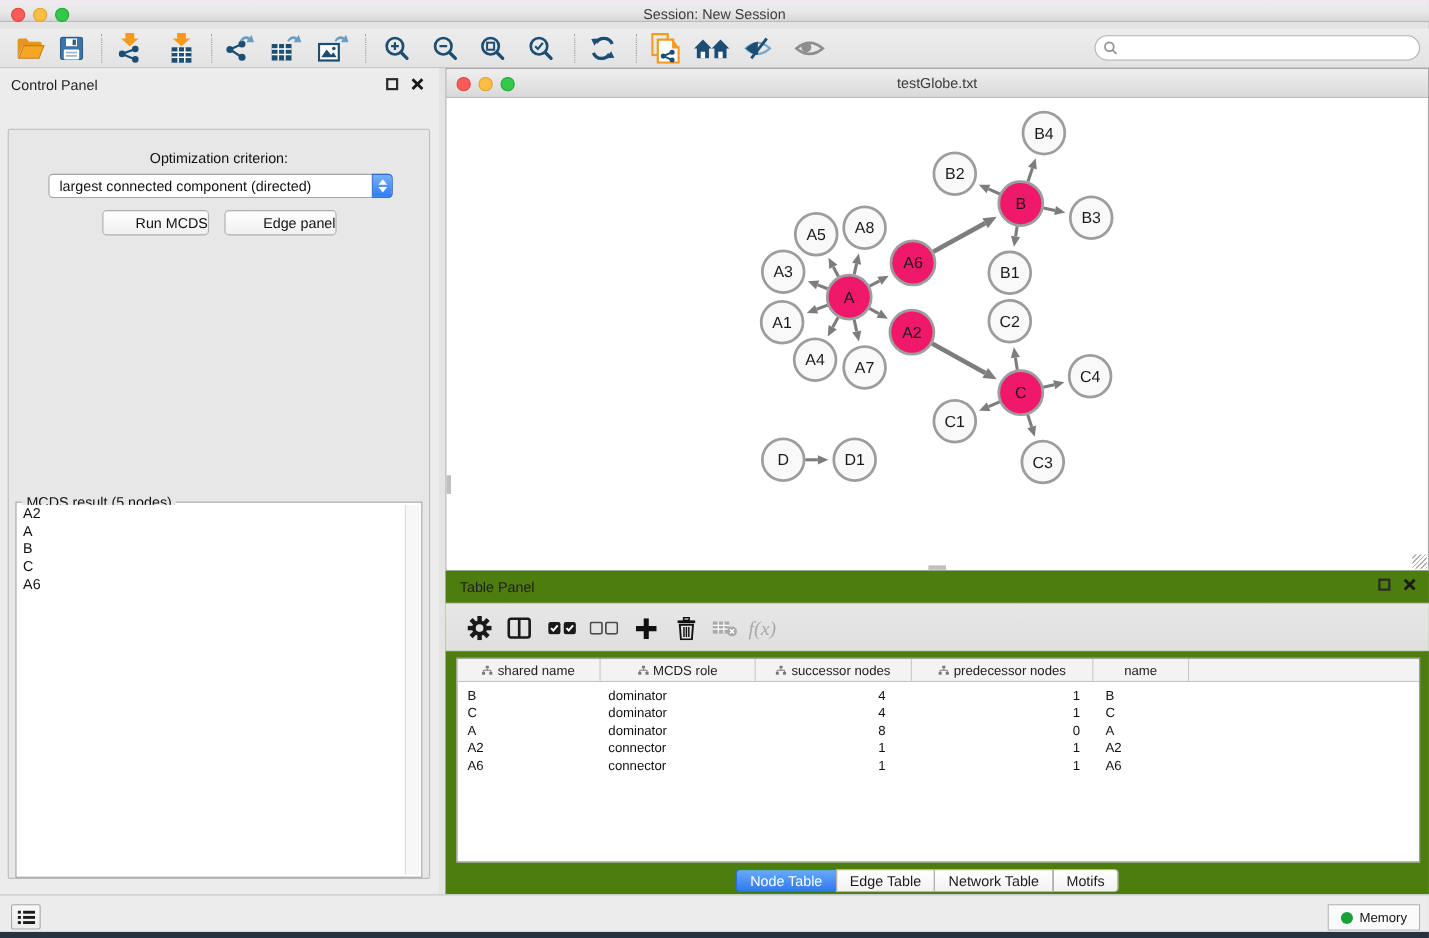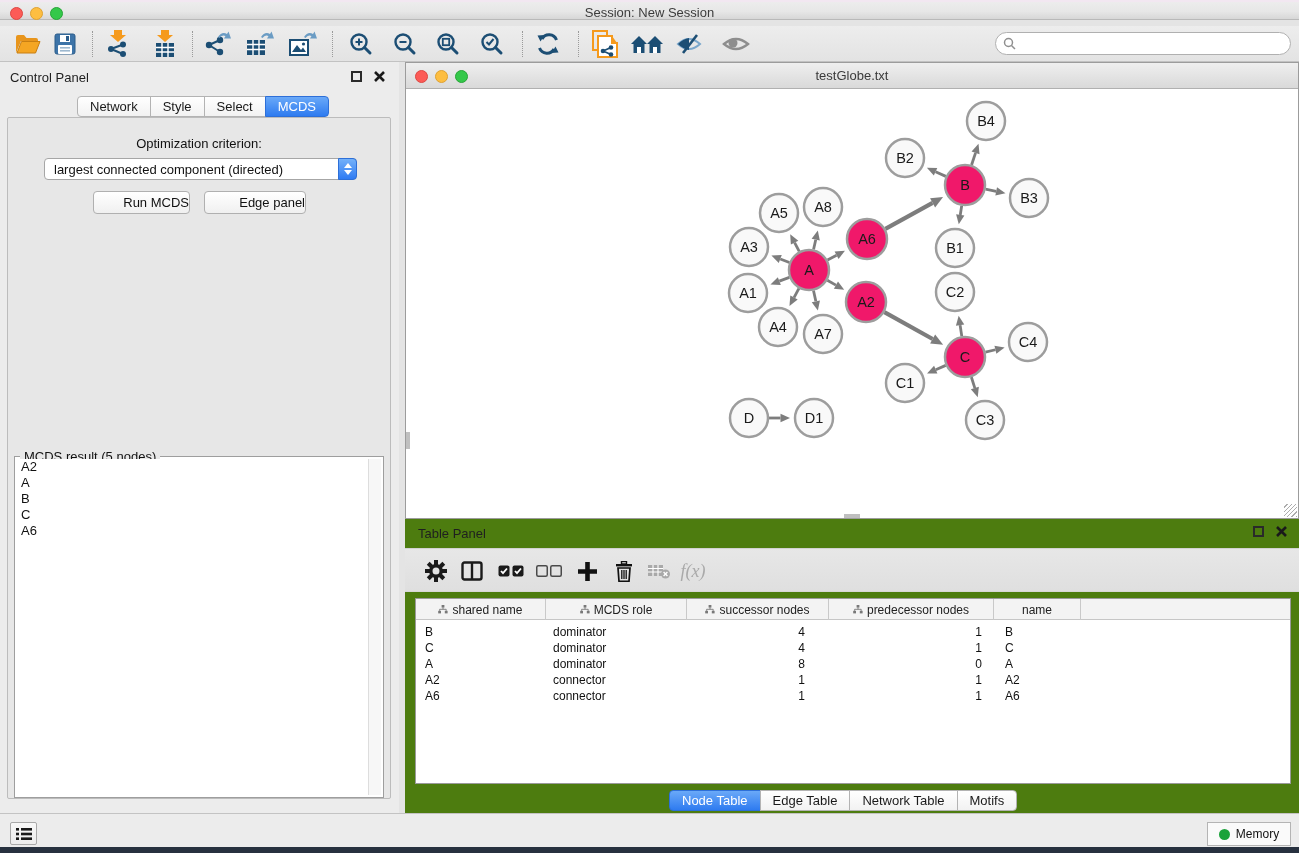--- a/index.html
+++ b/index.html
@@ -71,21 +71,21 @@
     background:#f7f7f7; border-left:1px solid #ddd; }
   .mcds-item { font-size:13px; line-height:16px; color:#111; padding-left:4px; }
 
   
   .net-window { position:absolute; top:62px; left:405px; width:894px; height:457px;
     border:1px solid #9c9c9c; background:#fff; }
   .nw-titlebar { position:absolute; top:0; left:0; width:100%; height:26px;
     background:linear-gradient(#efefef,#d9d9d9); border-bottom:1px solid #b0b0b0; }
   .nw-title { position:absolute; top:0; left:0; right:0; text-align:center; line-height:25px;
     font-size:13px; color:#3a3a3a; }
-  .nw-canvas { position:absolute; top:26px; left:0; width:892px; height:429px; background:#fff;padding-left:37px; }
+  .nw-canvas { position:absolute; top:26px; left:0; width:892px; height:429px; background:#fff; }
   .thumb-v { position:absolute; left:0; top:343px; width:4px; height:17px; background:#bfbfbf; }
   .thumb-h { position:absolute; left:438px; bottom:0; width:16px; height:4px; background:#bfbfbf; }
   .resize-grip { position:absolute; right:1px; bottom:1px; width:13px; height:13px;
     background:repeating-linear-gradient(135deg, transparent 0 2px, #adadad 2px 3px); }
 
   
   .table-panel { position:absolute; top:519px; left:405px; width:894px; height:294px; background:#4d7c0f; }
   .tp-title { position:absolute; top:7px; left:13px; }
   .tp-toolbar { position:absolute; top:29px; left:0; width:100%; height:44px;
     background:linear-gradient(#e7e7e7,#dfdfdf); border-top:1px solid #d2d2d2; border-bottom:1px solid #d7d7d7; }
@@ -275,26 +275,20 @@
   <div class="control-panel">
     <div class="cp-header-title panel-title">Control Panel</div>
     <div class="wm-btn" style="right:36px">
         <span class="float-box"></span>
       </div>
     <div class="wm-btn" style="right:13px">
       <svg width="11" height="11" viewBox="0 0 11 11">
         <path d="M1 1 L10 10 M10 1 L1 10" stroke="#1a1a1a" stroke-width="2.6"></path>
       </svg>
     </div>
-    <div class="seg-row" style="top:34px; left:77px" id="cp-tabs">
-        <div class="seg-tab">Network</div>
-        <div class="seg-tab">Style</div>
-        <div class="seg-tab">Select</div>
-        <div class="seg-tab active">MCDS</div>
-      </div>
     <div class="cp-content">
       <div class="opt-label">Optimization criterion:</div>
       <div class="dropdown">
         <span class="dd-text">largest connected component (directed)</span>
         <span class="dd-stepper">
             <span class="up"></span>
             <span class="down"></span>
           </span>
       </div>
       <div class="btn" style="top:73px; left:85px; width:97px">Run MCDS</div>

